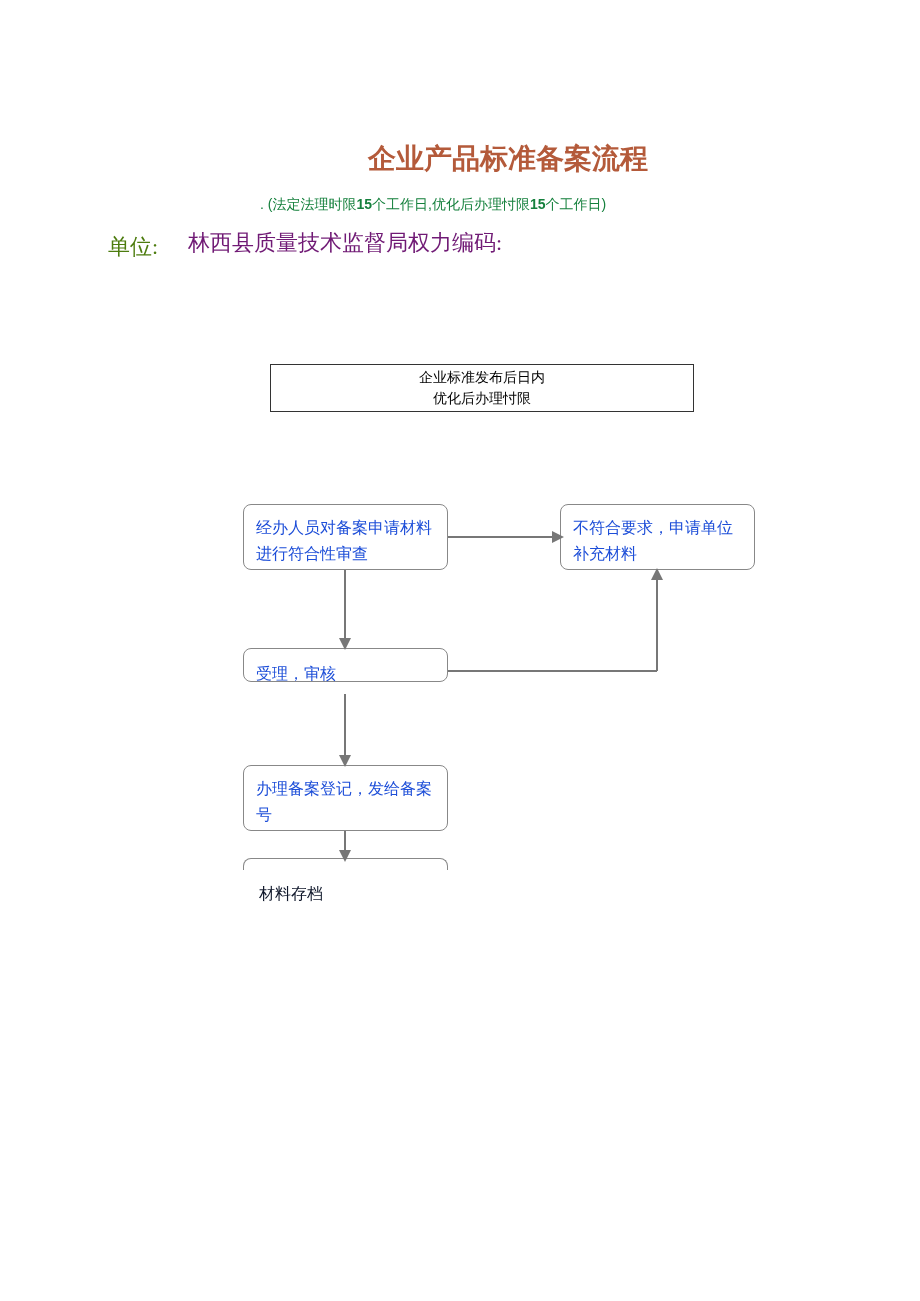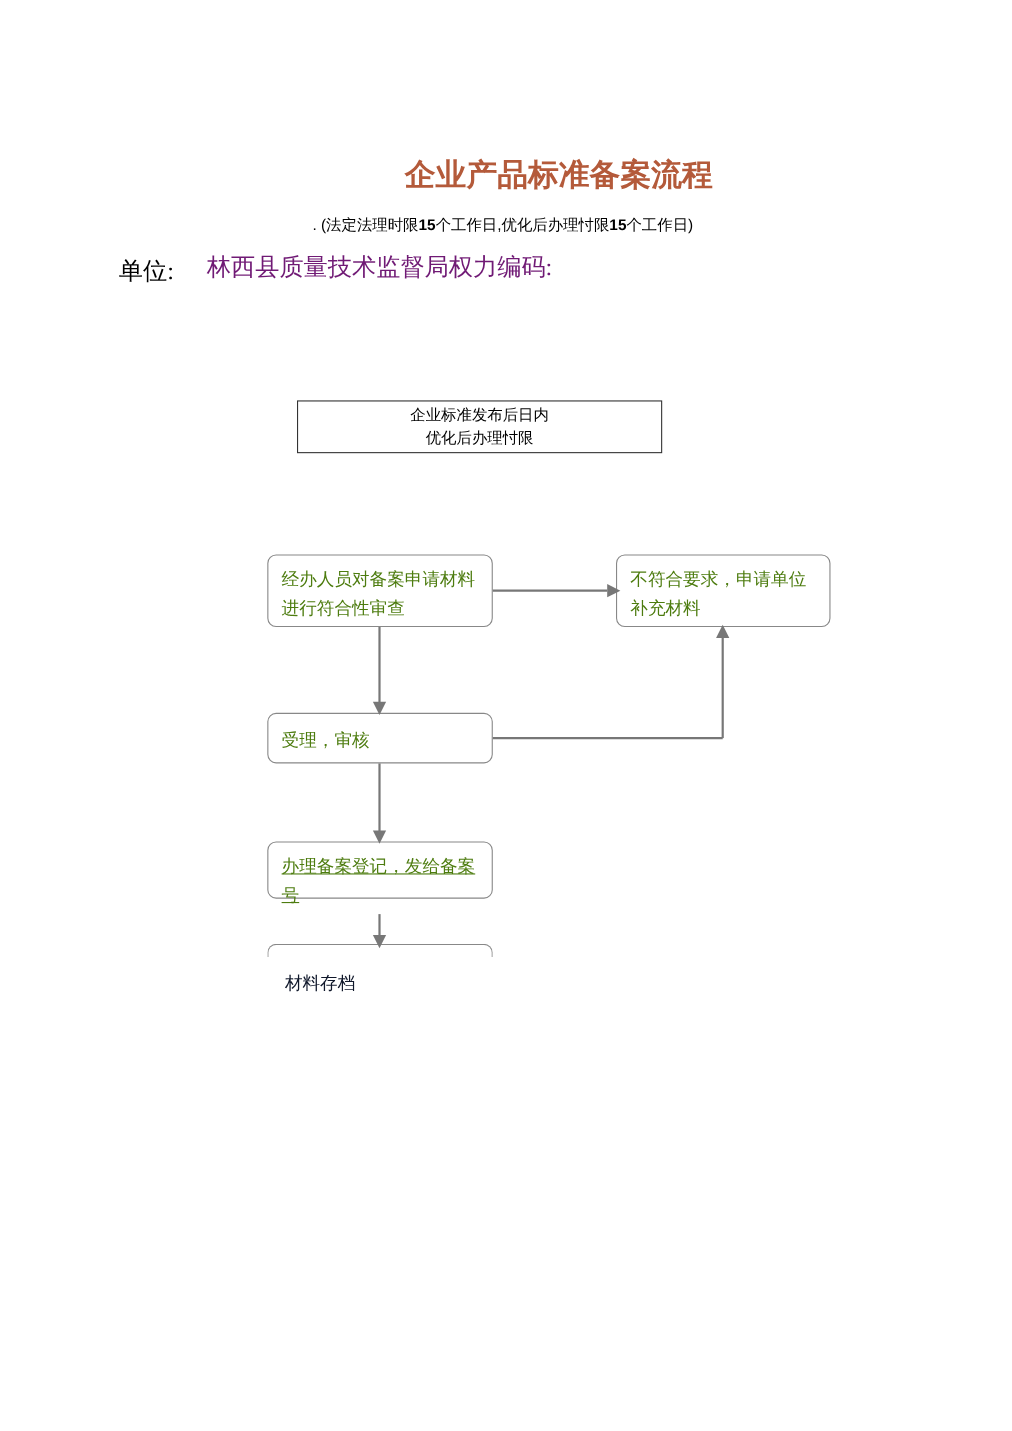--- a/index.html
+++ b/index.html
@@ -18,70 +18,70 @@
       text-align: center;
       font-size: 28px;
       font-weight: bold;
       color: #b45a3a;
       font-family: "SimHei", "黑体", sans-serif;
       margin-left: 48px;
     }
     .subtitle {
       position: absolute;
       top: 196px;
-      left: 284px;
+      left: 260px;
       font-size: 14px;
-      color: #000000;
+      color: #15803d;
       font-family: "SimHei", "黑体", sans-serif;
     }
     .subtitle .bold { font-weight: bold; }
     .danwei-label {
       position: absolute;
       top: 232px;
       left: 108px;
       font-size: 22px;
-      color: #000000;
+      color: #4d7c0f;
     }
     .danwei-value {
       position: absolute;
       top: 228px;
       left: 188px;
       font-size: 22px;
       color: #701a75;
     }
     .start-box {
       position: absolute;
       top: 364px;
       left: 270px;
-      width: 332px;
+      width: 424px;
       height: 48px;
       border: 1px solid #333;
       display: flex;
       flex-direction: column;
       align-items: center;
       justify-content: center;
       font-size: 14px;
       line-height: 1.5;
       font-family: "SimHei", "黑体", sans-serif;
     }
     .round-box {
       position: absolute;
       border: 1.5px solid #888;
       border-radius: 8px;
       font-size: 16px;
-      color: #4d7c0f;
+      color: #1d4ed8;
       padding: 10px 12px;
       line-height: 1.6;
       background: #fff;
       font-family: "SimHei", "黑体", sans-serif;
     }
     .box-review { top: 504px; left: 243px; width: 205px; height: 66px; }
     .box-reject { top: 504px; left: 560px; width: 195px; height: 66px; }
-    .box-accept { top: 648px; left: 243px; width: 205px; height: 46px; padding: 12px; }
-    .box-process { top: 765px; left: 243px; width: 205px; height: 52px; text-decoration: underline; }
+    .box-accept { top: 648px; left: 243px; width: 205px; height: 34px; padding: 12px; }
+    .box-process { top: 765px; left: 243px; width: 205px; height: 66px; }
     .box-final-top {
       position: absolute;
       top: 858px;
       left: 243px;
       width: 205px;
       height: 12px;
       border-top: 1.5px solid #888;
       border-left: 1.5px solid #888;
       border-right: 1.5px solid #888;
       border-radius: 8px 8px 0 0;

